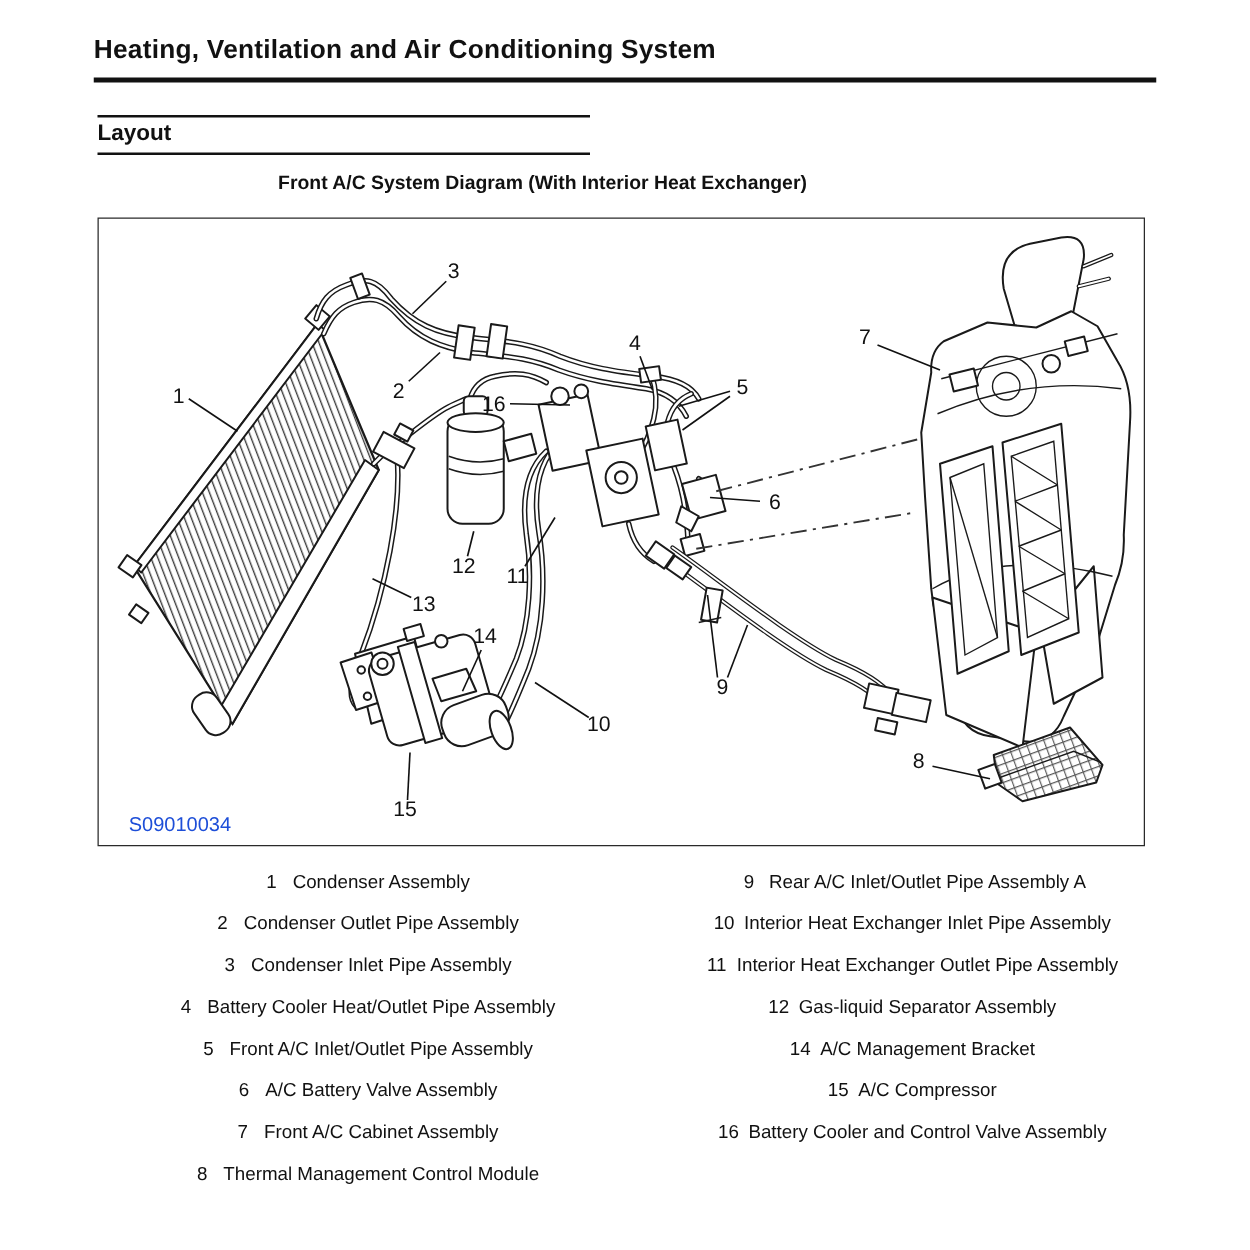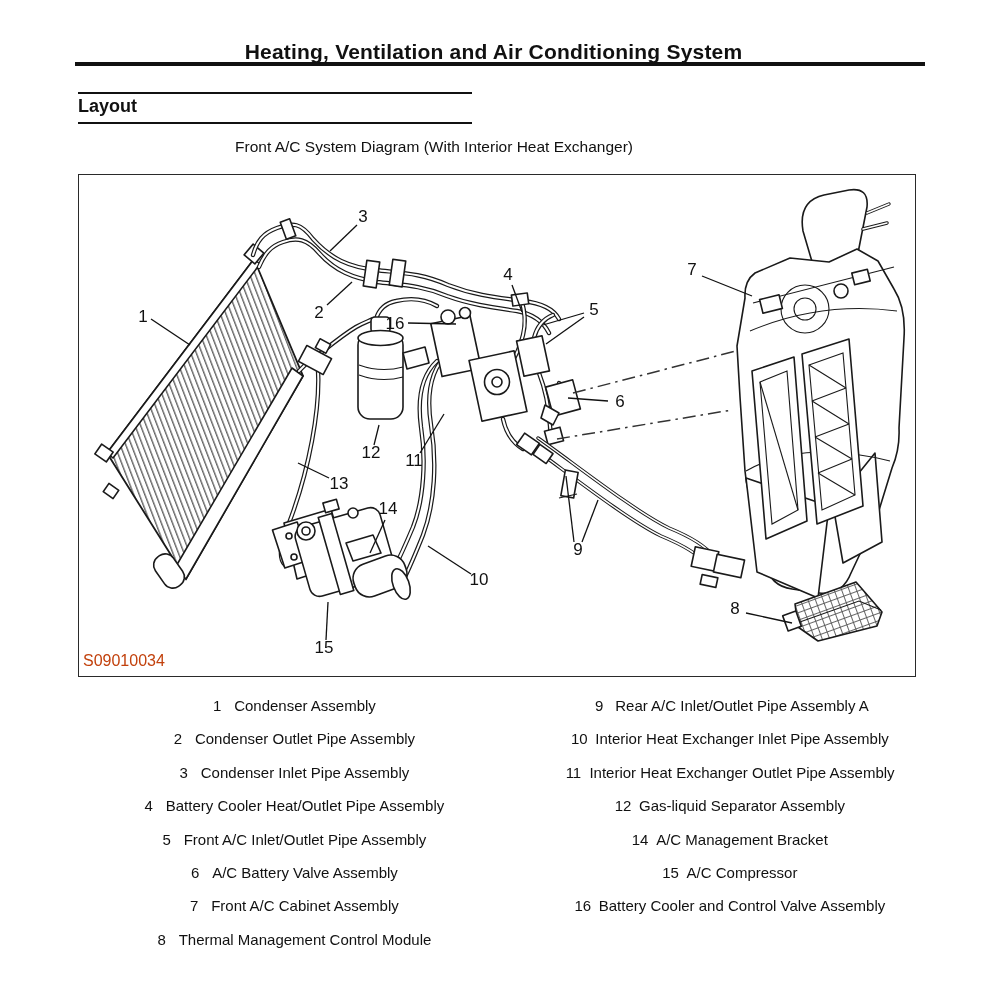--- a/index.html
+++ b/index.html
@@ -1,27 +1,27 @@
 <!DOCTYPE html>
 <html><head>
 <meta charset="utf-8">
 <style>
   html,body{margin:0;padding:0;background:#fff;}
   #page{position:relative;width:1000px;height:1000px;background:#fff;
         font-family:"Liberation Sans",sans-serif;color:#111;overflow:hidden;}
-  .title{position:absolute;top:28px;left:75px;right:88px;text-align:center;
-         font-size:21px;font-weight:bold;letter-spacing:.2px;white-space:nowrap;margin-top:12px;}
+  .title{position:absolute;top:28px;left:75px;right:88px;text-align:left;
+         font-size:21px;font-weight:bold;letter-spacing:.2px;white-space:nowrap;}
   .rule-thick{position:absolute;top:62px;left:75px;width:850px;height:4px;background:#111;}
   .heading-rule{position:absolute;left:78px;width:394px;height:2px;background:#111;}
   .section-heading{position:absolute;top:96px;left:78px;font-size:18px;font-weight:bold;}
   .diagram-title{position:absolute;top:138px;left:0;width:868px;text-align:center;
-                 font-size:15.5px;font-weight:normal;}
+                 font-size:15.5px;font-weight:bold;}
   .diagram-box{position:absolute;left:78px;top:174px;width:836px;height:501px;
                border:1.6px solid #2a2a2a;background:#fff;}
-  .figure-code{position:absolute;left:4px;bottom:6px;font-size:16px;color:#c2410c;margin-top:44px;}
+  .figure-code{position:absolute;left:24px;bottom:6px;font-size:16px;color:#1d4ed8;margin-top:44px;}
   .legend-col{position:absolute;top:690px;padding-top:8px;text-align:center;}
   .legend-col.left{left:78px;width:420px;}
   .legend-col.right{left:516px;width:420px;}
   .lrow{height:33.4px;font-size:15px;line-height:16px;white-space:nowrap;}
   .lnum{display:inline-block;}
   .legend-col.left .lnum{width:34px;}
   .legend-col.right .lnum{width:32px;}
   
   .po{stroke:#1a1a1a;stroke-width:4.4;fill:none;stroke-linecap:round;stroke-linejoin:round;}
   .pi{stroke:#fff;stroke-width:2;fill:none;stroke-linecap:round;stroke-linejoin:round;}

